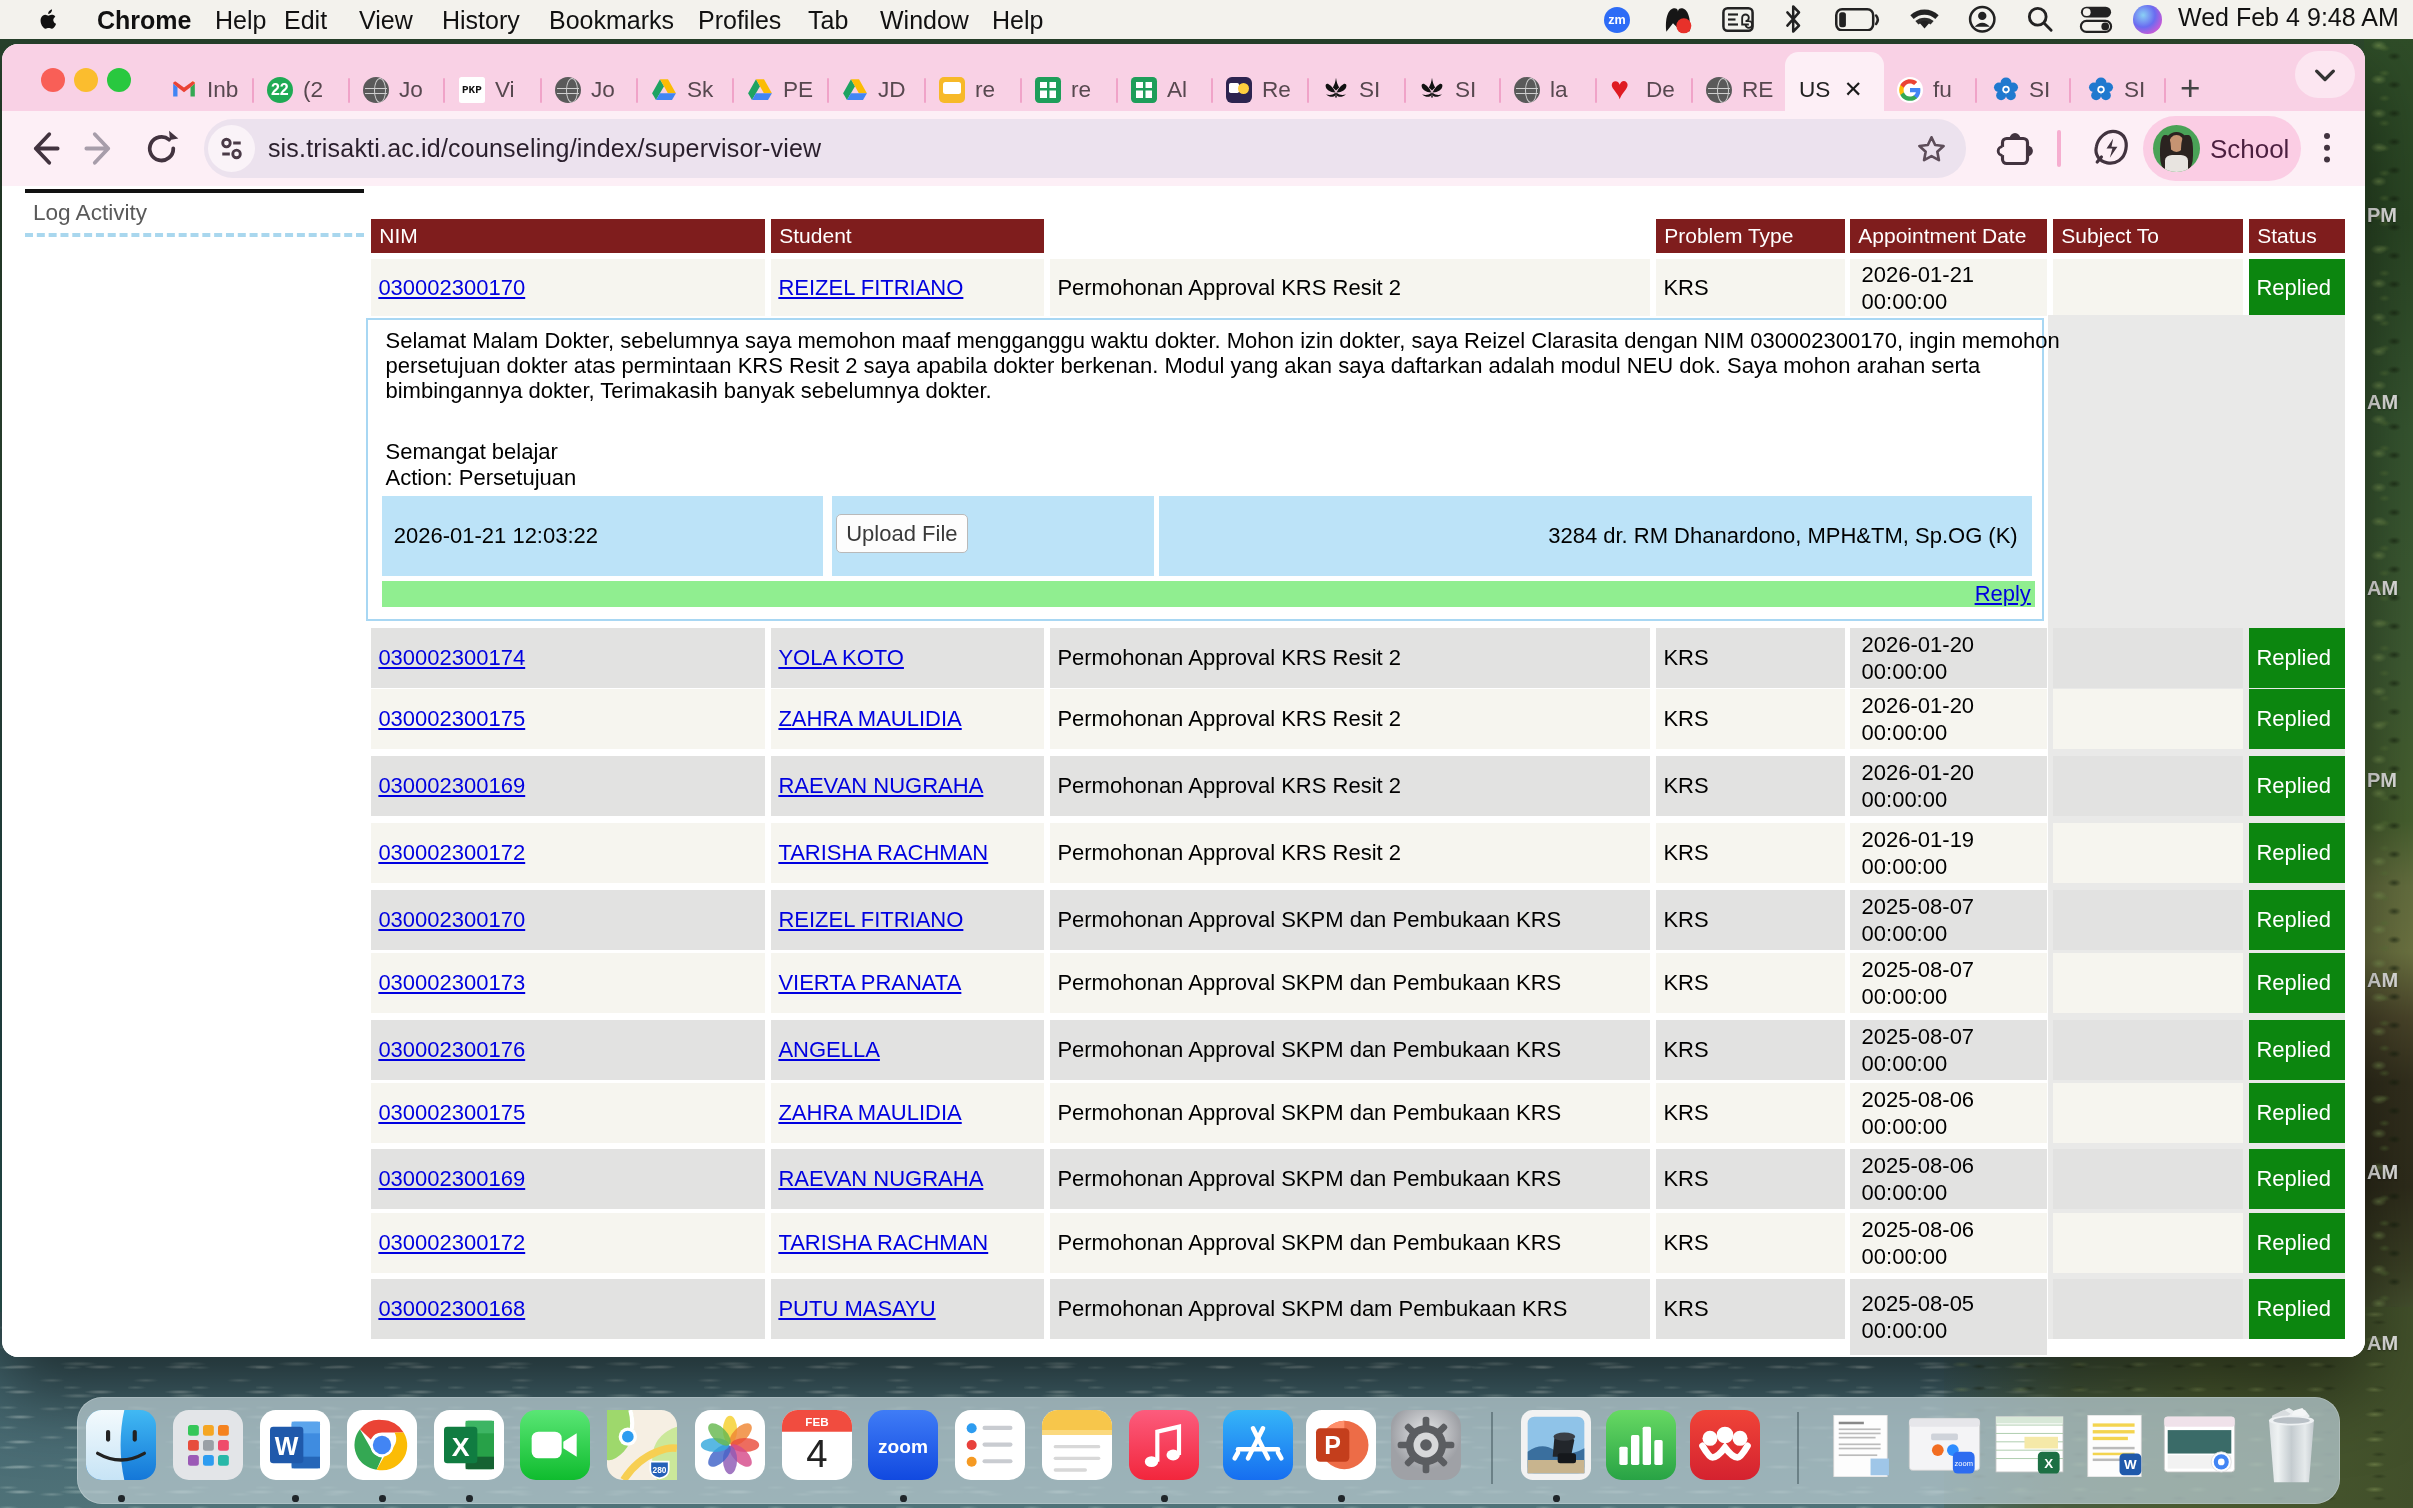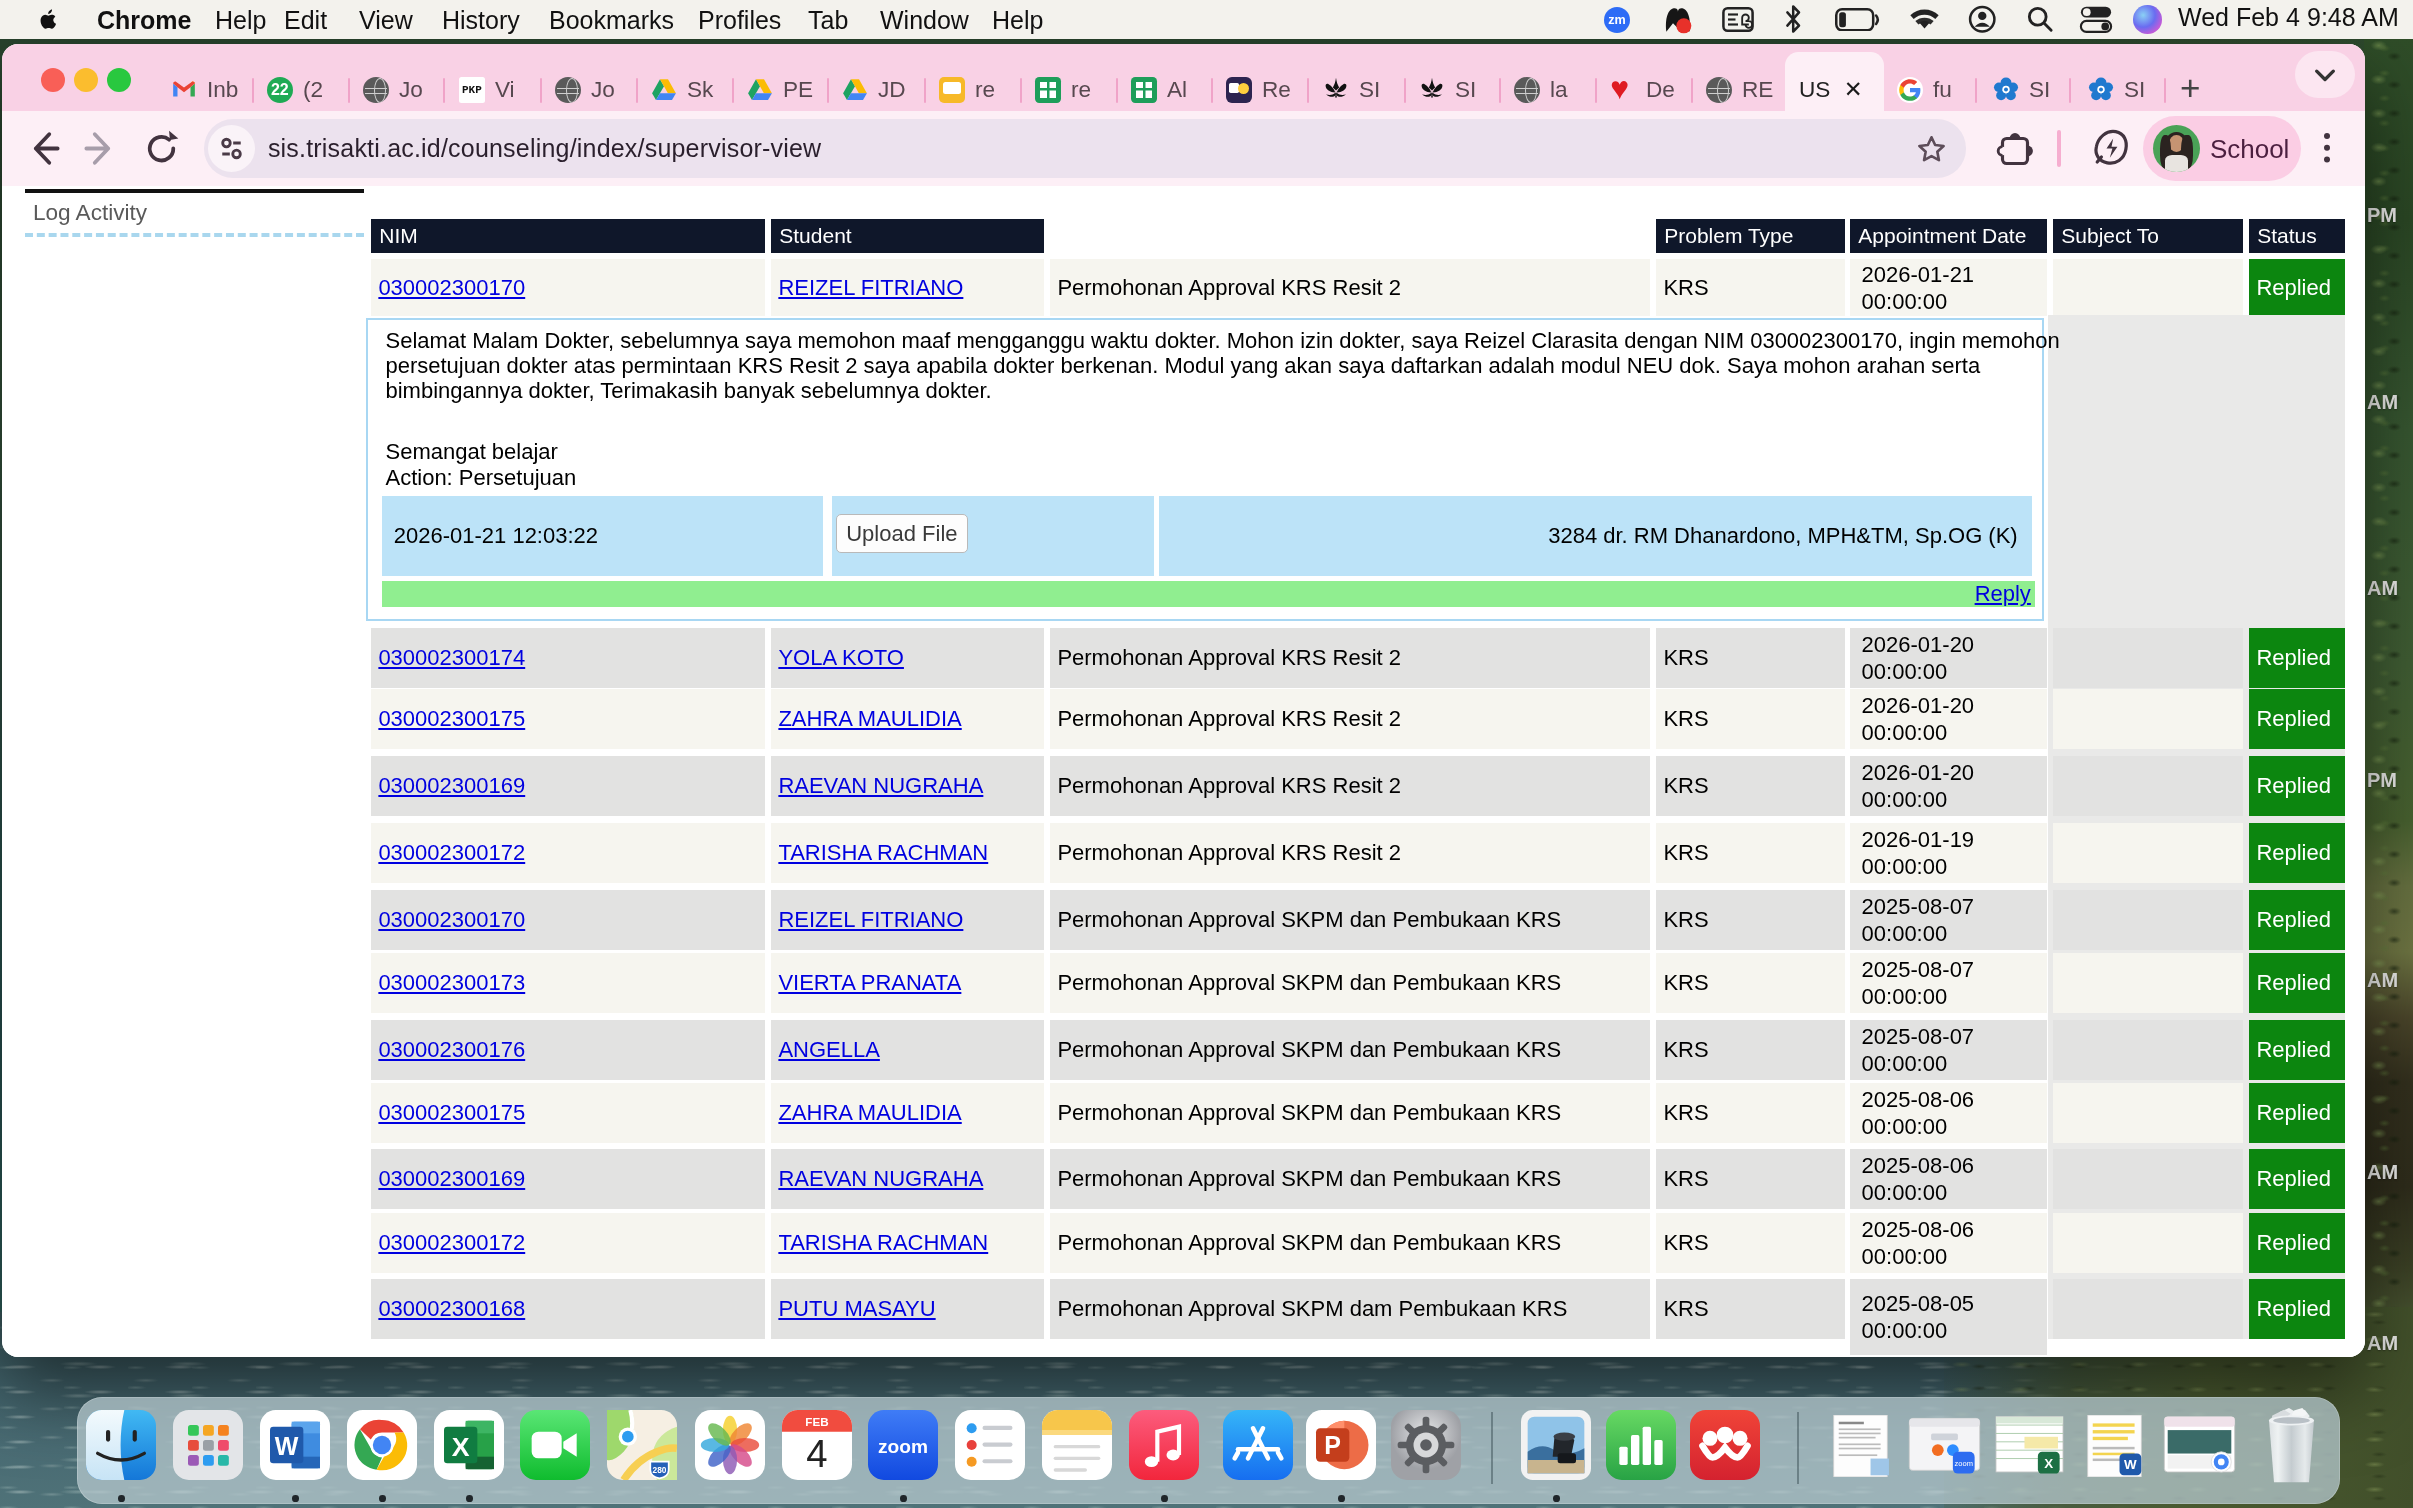--- a/index.html
+++ b/index.html
@@ -85,21 +85,21 @@
   
   .navic { position:absolute; top:75px; }
   .urlpill { position:absolute; left:198px; top:75px; width:1762px; height:59px; border-radius:29px; background:#ece2ee; }
   .urlcirc { position:absolute; left:4.2px; top:5.9px; width:47px; height:47px; border-radius:50%; background:#faf3f8; }
   .urltext { position:absolute; left:64px; top:15px; font-size:25px; color:#2a1f2c; letter-spacing:0.2px; }
   .profpill { position:absolute; left:2137px; top:72px; width:158px; height:65px; border-radius:33px; background:#fbcde4; }
   .blackline { position:absolute; left:19px; top:2.5px; width:339px; height:4.2px; background:#111; }
   .logact { position:absolute; left:27px; top:14.2px; font-size:22.6px; color:#5a5a5a; }
   .dashline { position:absolute; left:19px; top:47px; width:339px; height:0; border-top:4.2px dashed #a9d7ee; }
   .cell { position:absolute; overflow:hidden; font-size:22px; color:#000; white-space:nowrap; }
-  .hcell { background:#0f172a; color:#fff; font-size:21px; }
+  .hcell { background:#7f1d1d; color:#fff; font-size:21px; }
   .lnk { color:#0000e0; text-decoration:underline; }
   .ivory { background:#f6f5ef; }
   .grayc { background:#e2e2e1; }
   .greenc { background:#0c860f; color:#fff; }
   
   .dock { position:absolute; left:77px; top:1397px; width:2263px; height:107px; border-radius:25px;
     background:rgba(178,197,203,.78); box-shadow:inset 0 0 0 0.8px rgba(255,255,255,.25); }
   .dicon { position:absolute; top:12.6px; width:70px; height:70px; }
   .ddot { position:absolute; top:98px; width:6.7px; height:6.7px; border-radius:50%; background:#20262a; }
   .dsep { position:absolute; top:15px; width:1.7px; height:72px; background:rgba(60,80,85,.5); }

